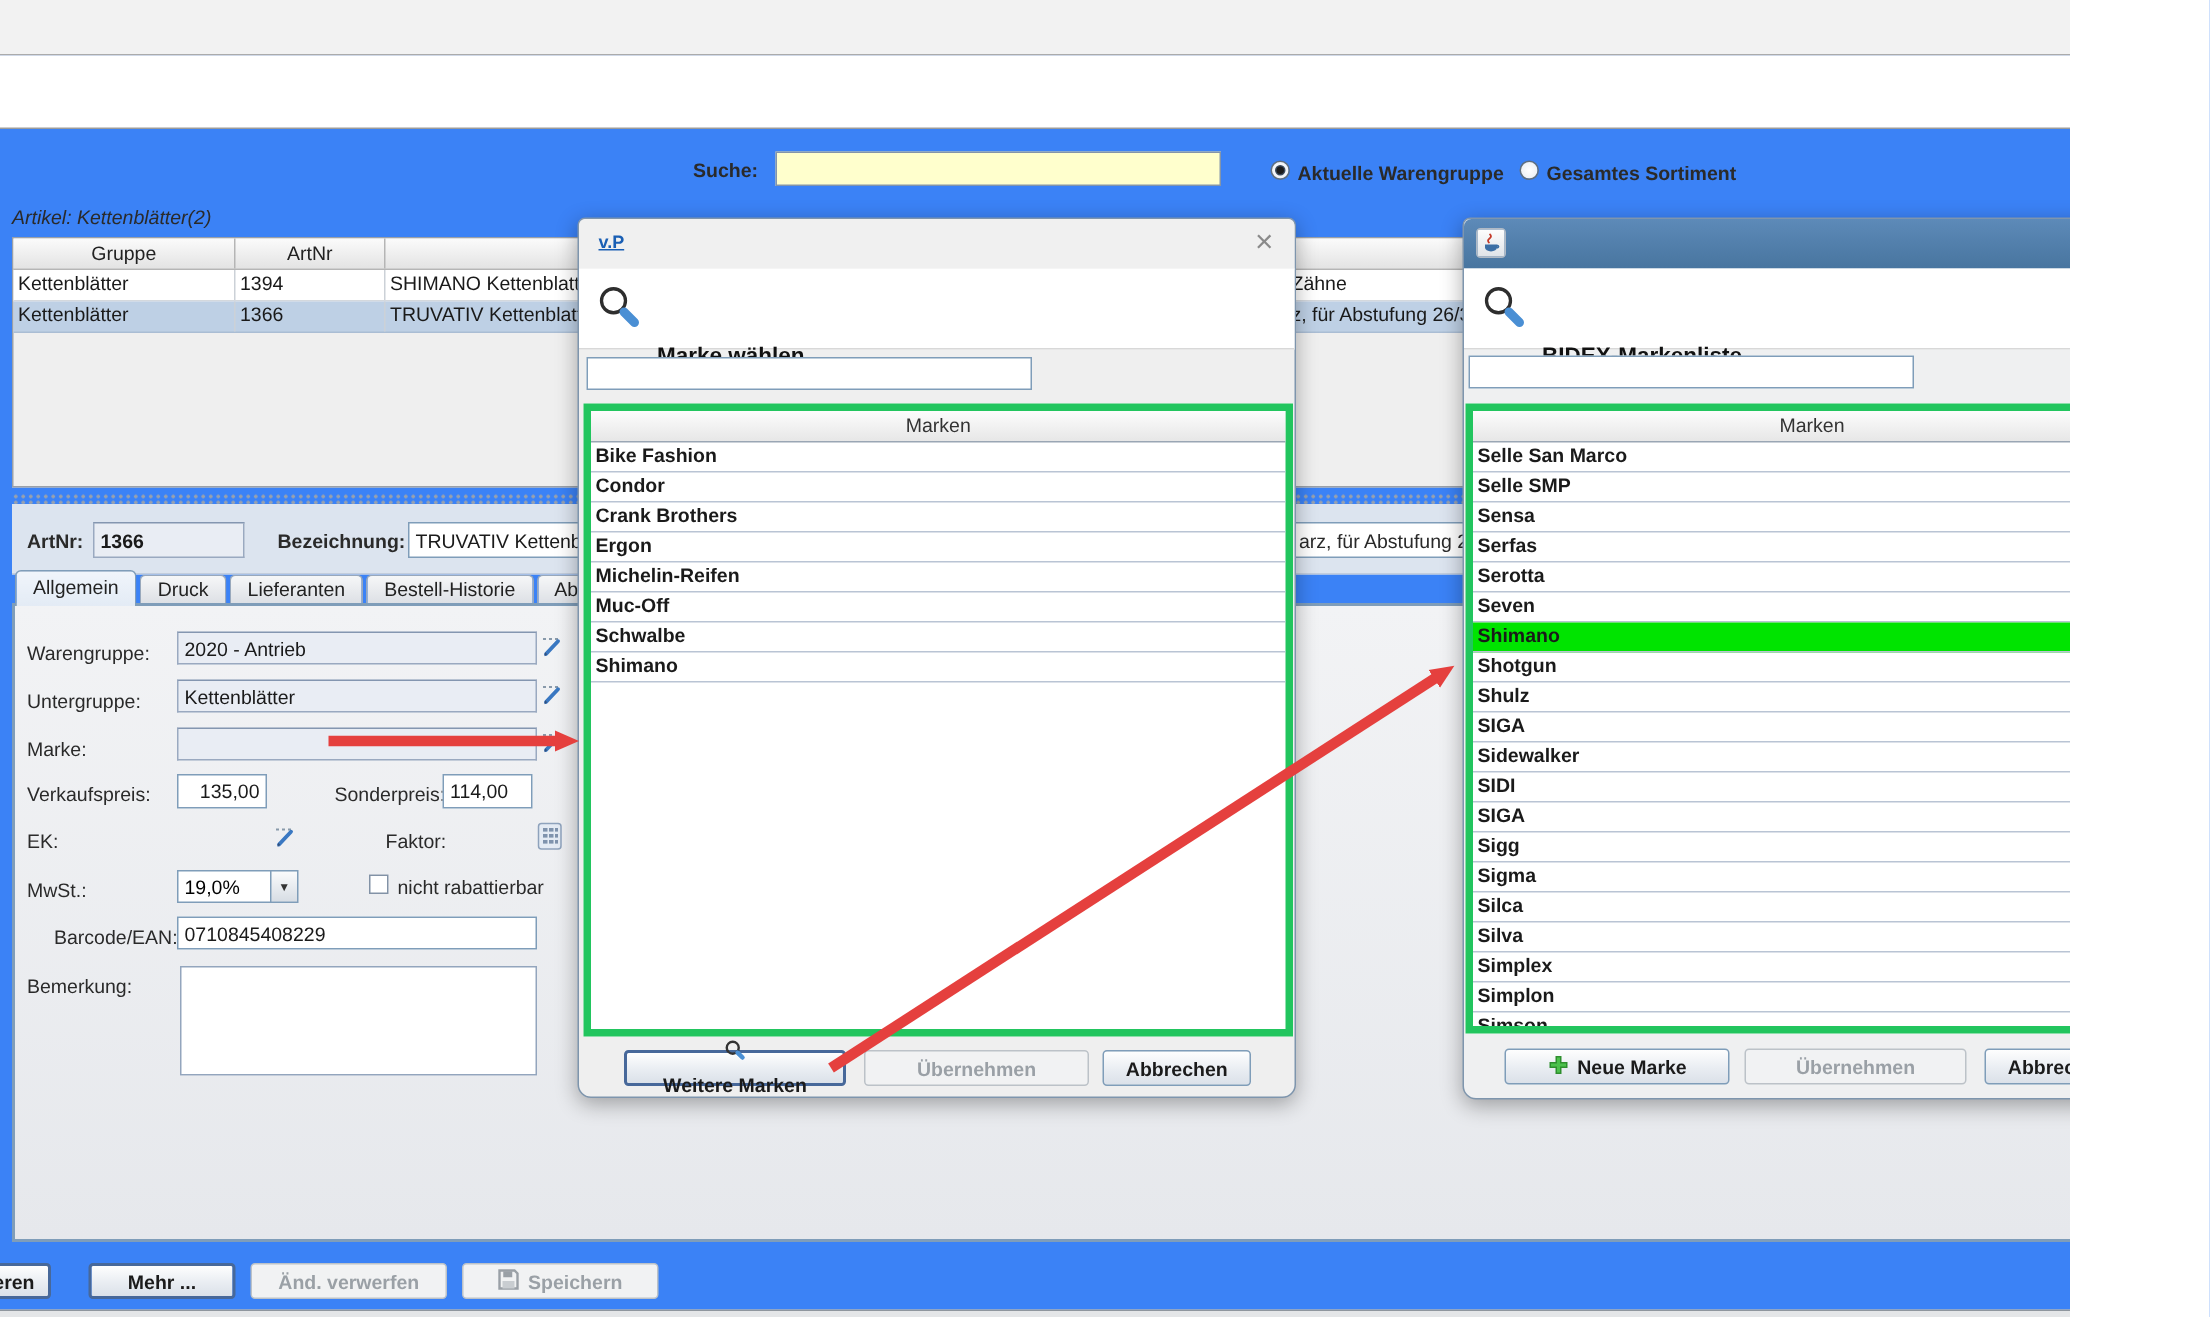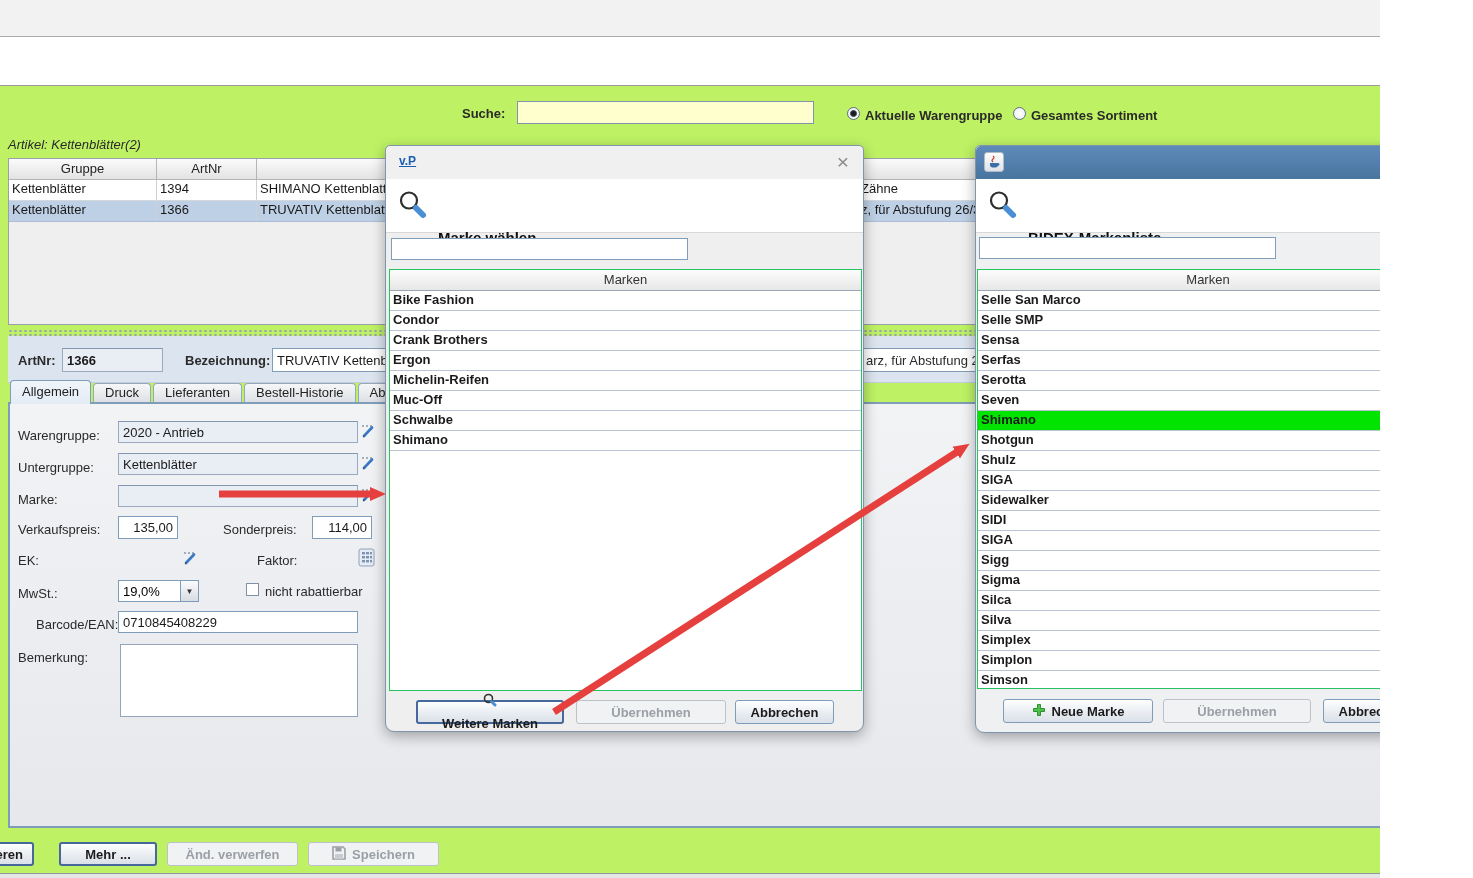--- a/index.html
+++ b/index.html
@@ -1,17 +1,17 @@
 <!DOCTYPE html>
 <html><head>
 <meta charset="utf-8">
 <style>
   html,body{margin:0;padding:0;background:#fff;}
   #screen{position:relative;width:1380px;height:878px;overflow:hidden;
-    background:#bef264;font-family:"Liberation Sans",sans-serif;font-size:13px;color:#1a1a1a;}
+    background:#3b82f6;font-family:"Liberation Sans",sans-serif;font-size:13px;color:#1a1a1a;}
   .abs{position:absolute;}
   .lbl{position:absolute;white-space:nowrap;color:#2a2a2a;}
   .b{font-weight:bold;}
 
   
   #band1{left:0;top:0;width:1473px;height:36px;background:#f2f2f2;border-bottom:1px solid #ababab;}
   #band2{left:0;top:37px;width:1473px;height:48px;background:#ffffff;border-bottom:1px solid #9b9b9b;}
 
   
   #search-input{left:517px;top:101px;width:297px;height:23px;background:#ffffcd;border:1px solid #8294ab;font-size:13px;padding:0 4px;box-sizing:border-box;}
@@ -68,21 +68,21 @@
   
   .dlg{position:absolute;background:#efefef;border:1px solid #7e95ad;border-radius:5px 5px 9px 9px;
     box-shadow:0 4px 14px rgba(0,0,0,.32);box-sizing:border-box;}
   .dlg .titlebar{position:absolute;left:0;top:0;right:0;height:33px;border-radius:5px 5px 0 0;}
   .dlg1-title{background:#f0f0f0;border-bottom:1px solid #dcdcdc;}
   .dlg2-title{background:linear-gradient(#5d8ab8,#48759f);}
   .dlg .hdrband{position:absolute;left:0;top:33px;right:0;height:53px;background:#fff;border-bottom:1px solid #d8d8d8;}
   .dlg-title-text{position:absolute;left:52px;top:50px;font-size:15px;font-weight:bold;color:#111;}
   .closex{position:absolute;top:5px;right:14px;font-size:21px;line-height:21px;cursor:pointer;}
 
-  .marklist{position:absolute;background:#fff;border:1px solid #22c55e;box-sizing:border-box;overflow:hidden;}
+  .marklist{position:absolute;background:#fff;border:5px solid #22c55e;box-sizing:border-box;overflow:hidden;}
   .mk-hdr{height:20px;background:linear-gradient(#fcfcfc,#e7e7e7);border-bottom:1px solid #9aa6b4;
     text-align:center;line-height:19px;color:#333;}
   .mk-row{height:20px;line-height:18px;font-weight:bold;padding-left:3px;border-bottom:1px solid #b9c4d4;box-sizing:border-box;cursor:pointer;}
   .mk-row.selected{background:#00e400;}
 
   
   #sb2{position:absolute;left:462px;top:143px;width:17px;height:400px;background:#eef0f2;border:1px solid #b4bac2;box-sizing:border-box;}
   .sb-btn{position:absolute;left:0;width:15px;height:16px;background:linear-gradient(#f4f6f8,#d7dce2);
     border:1px solid #9aa4b0;box-sizing:border-box;display:flex;align-items:center;justify-content:center;font-size:7px;color:#4a5560;}
   .sb-thumb{position:absolute;left:0;top:280px;width:15px;height:32px;background:linear-gradient(#d8e2ef,#bccbde);
@@ -176,21 +176,21 @@
     <svg width="16" height="16" viewBox="0 0 16 16">
         <line x1="2" y1="3" x2="13" y2="3" stroke="#8899aa" stroke-width="1.4" stroke-dasharray="2,2"></line>
         <line x1="4" y1="13" x2="12" y2="4.5" stroke="#3a78c2" stroke-width="2.6" stroke-linecap="round"></line>
         <path d="M3,14.5 L4.8,13.2 L3.4,11.8 Z" fill="#35507a"></path>
       </svg>
   </div>
 
   <div class="lbl" style="left:18px;top:522px;">Verkaufspreis:</div>
   <input class="tfield" style="left: 118px; top: 516px; width: 60px; height: 23px; text-align: right;" readonly="" value="135,00">
   <div class="lbl" style="left:223px;top:522px;">Sonderpreis:</div>
-  <input class="tfield" style="left: 312px; top: 516px; width: 60px; height: 23px; text-align: right;" readonly="" value="114,00">
+  <input class="tfield" style="left: 295px; top: 516px; width: 60px; height: 23px; " readonly="" value="114,00">
 
   <div class="lbl" style="left:18px;top:553px;">EK:</div>
   <div class="icon-btn" style="left:181px;top:549px;">
     <svg width="16" height="16" viewBox="0 0 16 16">
         <line x1="2" y1="3" x2="13" y2="3" stroke="#8899aa" stroke-width="1.4" stroke-dasharray="2,2"></line>
         <line x1="4" y1="13" x2="12" y2="4.5" stroke="#3a78c2" stroke-width="2.6" stroke-linecap="round"></line>
         <path d="M3,14.5 L4.8,13.2 L3.4,11.8 Z" fill="#35507a"></path>
       </svg>
   </div>
   <div class="lbl" style="left:257px;top:553px;">Faktor:</div>

